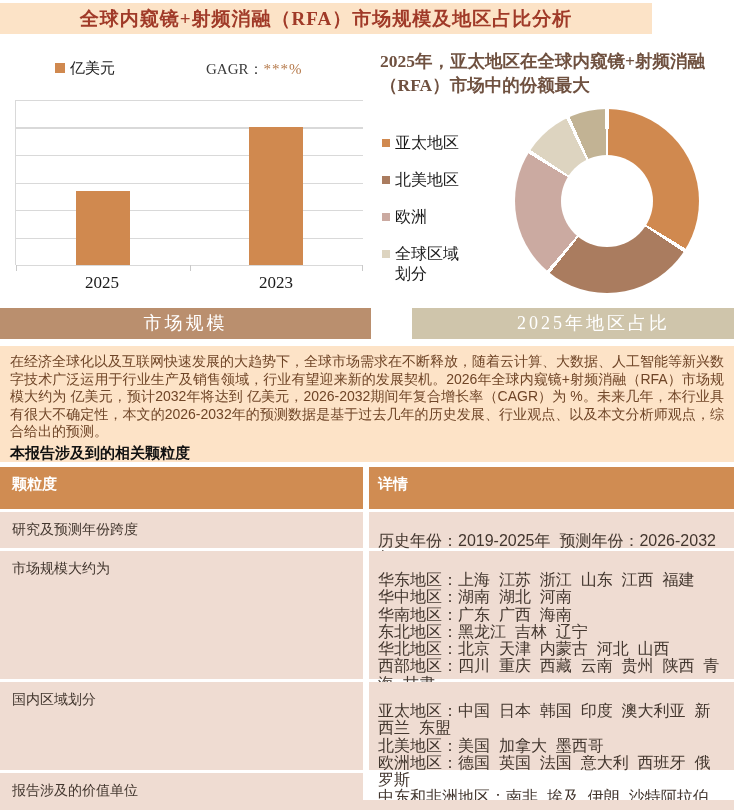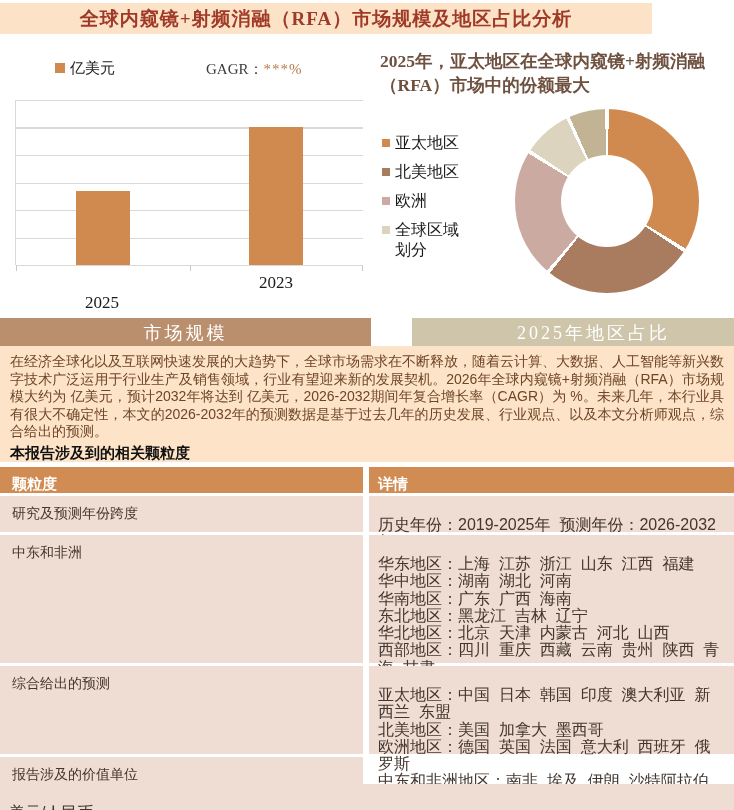--- a/index.html
+++ b/index.html
@@ -26,48 +26,48 @@
   .bar-plot .tick { position:absolute; bottom:-6px; width:1px; height:6px; background:#c9c9c9; }
   .bar { position:absolute; bottom:0; width:54px; background:#d0894f; }
   .x-axis-labels { position:absolute; left:5px; top:228px; width:348px; height:22px; }
   .x-label { position:absolute; width:80px; text-align:center; font-family:"Liberation Serif", serif;
     font-size:17px; color:#1a1a1a; }
 
   
   .donut-panel { position:absolute; left:380px; top:45px; width:354px; height:258px; }
   .donut-title { position:absolute; top:4px; left:0; width:353px; font-family:"Liberation Serif", serif;
     font-size:17.5px; font-weight:bold; color:#6f5140; line-height:24px; }
-  .donut-legend { position:absolute; left:2px; top:88px; display:flex; flex-direction:column; row-gap:9px; }
+  .donut-legend { position:absolute; left:2px; top:88px; display:flex; flex-direction:column; row-gap:17px; }
   .donut-legend .item { display:flex; align-items:flex-start; }
   .donut-legend .marker { width:8px; height:8px; margin:6px 5px 0 0; flex:0 0 auto; }
   .donut-legend .txt { font-size:16px; color:#1a1a1a; line-height:20px; width:78px; }
   .donut { position:absolute; left:135px; top:64px; width:184px; height:184px; border-radius:50%; }
   .donut::after { content:""; position:absolute; left:46px; top:46px; width:92px; height:92px;
     border-radius:50%; background:#ffffff; }
 
   
-  .tab { position:absolute; top:318px; height:31px; color:#ffffff;
+  .tab { position:absolute; top:308px; height:31px; color:#ffffff;
     font-family:"Liberation Serif", serif; font-size:18px; text-align:center; line-height:31px;
     letter-spacing:3px; cursor:pointer; }
   .tab-left  { left:0;    width:371px; background:#ba8f6e; }
   .tab-right { left:371px; width:363px; background:#cfc5ab;margin-left:41px; }
 
   
   .summary-box { position:absolute; top:346px; left:0; width:734px; height:116px;
     background:#fde3c7; padding:7px 10px 0 10px; }
   .summary-box p { font-size:14px; line-height:17.6px; color:#6f4527; text-align:justify; }
   .table-caption { margin-top:3px; text-align:left; font-size:15px; font-weight:bold; color:#111111; }
 
   
   .grain-table { position:absolute; top:467px; left:0; width:734px; }
   .t-row { display:flex; column-gap:6px; margin-bottom:3px; }
   .t-row:last-child { margin-bottom:0; }
   .cell-l { width:363px; flex:0 0 auto; }
   .cell-r { flex:1 1 auto; }
-  .t-header { height:26px; }
+  .t-header { height:42px; }
   .t-header .cell-l, .t-header .cell-r { background:#d08c52; color:#ffffff; font-weight:bold;
     font-size:15px; padding-top:8px; }
   .t-header .cell-l { padding-left:12px; }
   .t-header .cell-r { padding-left:9px; }
   .t-data .cell-l, .t-data .cell-r { background:#efdcd2; color:#42362e; }
   .t-data .cell-l { font-size:14px; padding:9px 0 0 12px; }
   .t-data .cell-r { font-size:16px; line-height:17.3px; padding:20px 8px 0 9px; white-space:pre-wrap; }
   .row-1 { height:36px; } .row-2 { height:128px; } .row-3 { height:88px; } .row-4 { height:39px;flex-direction:column; }
 </style>
 </head>
@@ -85,21 +85,21 @@
     <div class="cagr"><span>GAGR：</span><span class="val">***%</span></div>
     <div class="bar-plot">
       <div class="baseline"></div>
       <div class="tick" style="left:0;"></div>
       <div class="tick" style="left:50%;"></div>
       <div class="tick" style="right:0;"></div>
     <div class="bar" style="left: calc(25% - 27px); height: 74px; background: rgb(208, 137, 79);"></div>
         <div class="bar" style="left: calc(75% - 27px); height: 138px; background: rgb(208, 137, 79);"></div>
       </div>
     <div class="x-axis-labels">
-        <div class="x-label" style="left: calc(25% - 40px); margin-top: 20px;">2025</div>
+        <div class="x-label" style="left: calc(25% - 40px);">2025</div>
         <div class="x-label" style="left: calc(75% - 40px);">2023</div>
       </div>
   </div>
 
   <div class="donut-panel">
     <div class="donut-title">2025年，亚太地区在全球内窥镜+射频消融（RFA）市场中的份额最大</div>
     <div class="donut-legend">
       <div class="item">
         <span class="marker" style="background: rgb(208, 137, 79);"></span>
         <span class="txt">亚太地区</span>
@@ -131,31 +131,31 @@
   <div class="grain-table">
     <div class="t-row t-header">
       <div class="cell-l">颗粒度</div>
       <div class="cell-r">详情</div>
     </div>
     <div class="t-row t-data row-1">
       <div class="cell-l">研究及预测年份跨度</div>
       <div class="cell-r">历史年份：2019-2025年  预测年份：2026-2032年</div>
     </div>
     <div class="t-row t-data row-2">
-      <div class="cell-l">中东和非洲</div>
+      <div class="cell-l">市场规模大约为</div>
       <div class="cell-r">华东地区：上海  江苏  浙江  山东  江西  福建
 华中地区：湖南  湖北  河南
 华南地区：广东  广西  海南
 东北地区：黑龙江  吉林  辽宁
 华北地区：北京  天津  内蒙古  河北  山西
 西部地区：四川  重庆  西藏  云南  贵州  陕西  青海  甘肃
 宁夏  新疆</div>
     </div>
     <div class="t-row t-data row-3">
-      <div class="cell-l">综合给出的预测</div>
+      <div class="cell-l">国内区域划分</div>
       <div class="cell-r">亚太地区：中国  日本  韩国  印度  澳大利亚  新西兰  东盟
 北美地区：美国  加拿大  墨西哥
 欧洲地区：德国  英国  法国  意大利  西班牙  俄罗斯
 中东和非洲地区：南非  埃及  伊朗  沙特阿拉伯</div>
     </div>
     <div class="t-row t-data row-4">
       <div class="cell-l">报告涉及的价值单位</div>
       <div class="cell-r">美元/人民币</div>
     </div>
   </div>

